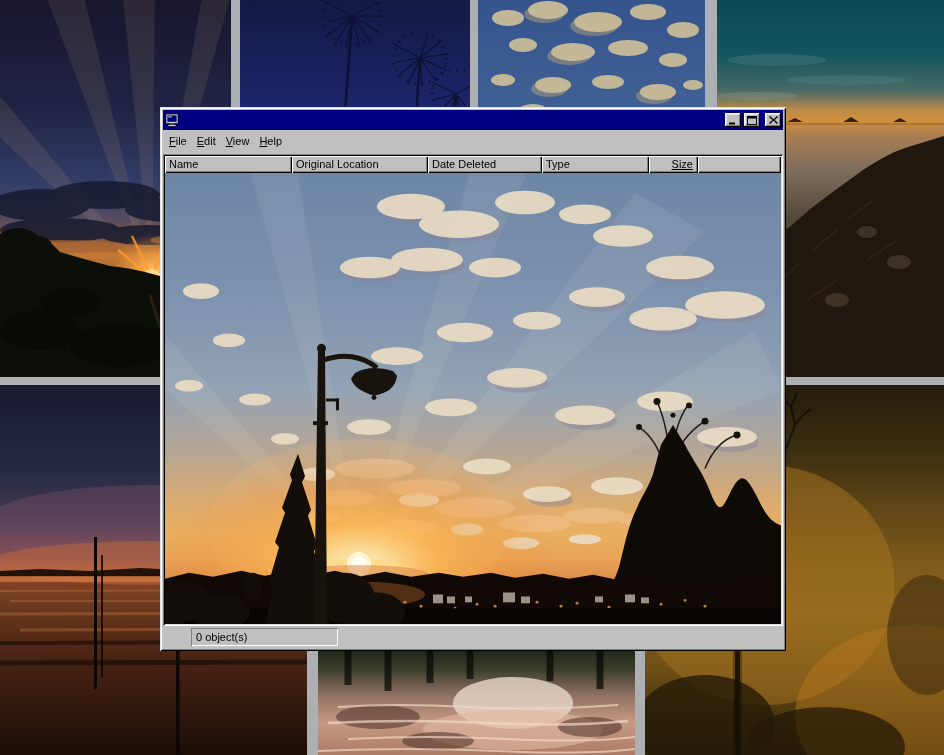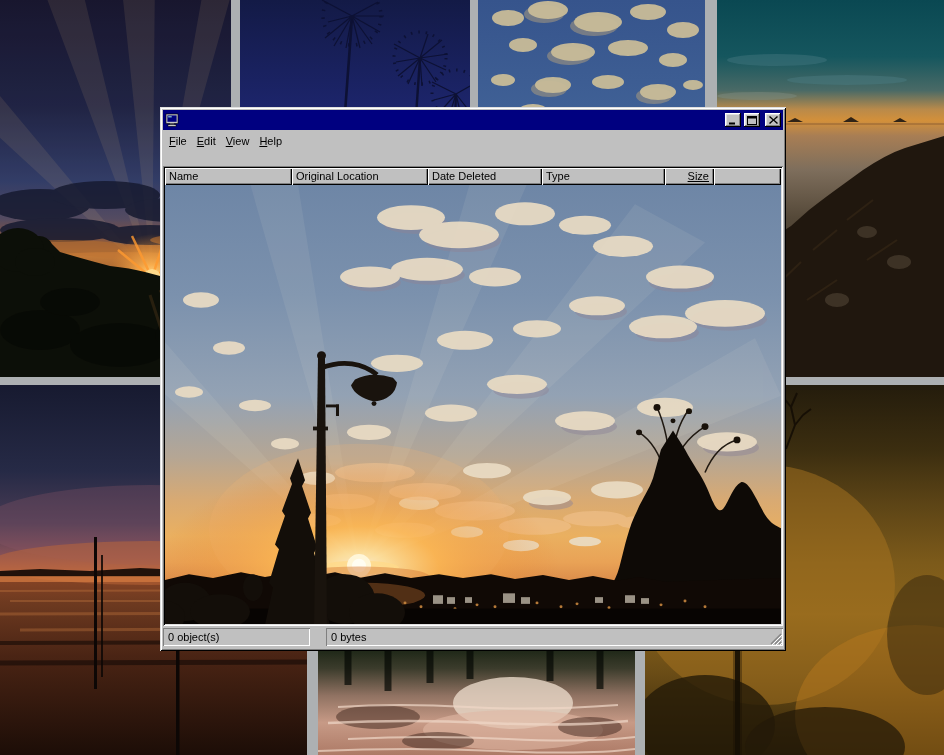--- a/index.html
+++ b/index.html
@@ -19,32 +19,32 @@
   .tbtn{width:16px;height:14px;background:#c0c0c0;flex:0 0 auto;
         box-shadow: inset -1px -1px 0 #000, inset 1px 1px 0 #fff, inset -2px -2px 0 #808080, inset 2px 2px 0 #dfdfdf;
         display:flex;align-items:center;justify-content:center;padding:0;border:0;}
   .tbtn svg{display:block;}
   .tbtn.close{margin-left:2px;}
 
   .menubar{height:19px;display:flex;align-items:center;padding-left:1px;flex:0 0 auto;margin-top:1px;}
   .menu-item{font-size:11px;color:#000;padding:2px 5px;line-height:14px;}
   .menu-item u{text-decoration:underline;}
 
-  .listview{flex:1;margin-top:16px;background:#c0c0c0;
+  .listview{flex:1;margin-top:4px;background:#c0c0c0;
             box-shadow: inset 1px 1px 0 #808080, inset -1px -1px 0 #fff, inset 2px 2px 0 #000, inset -2px -2px 0 #dfdfdf;
             padding:2px;display:flex;flex-direction:column;min-height:0;}
   .header-row{height:17px;display:flex;flex:0 0 auto;background:#c0c0c0;}
   .col-header{box-sizing:border-box;background:#c0c0c0;font-size:11px;color:#000;line-height:15px;
               padding:1px 5px 0 4px;overflow:hidden;white-space:nowrap;
               box-shadow: inset 1px 1px 0 #fff, inset -1px -1px 0 #000, inset -2px -2px 0 #808080;}
   .col-header.right{text-align:right;text-decoration:underline;}
   .photo-area{flex:1;position:relative;min-height:0;background:#6e86a6;}
   .photo-area svg{position:absolute;inset:0;width:100%;height:100%;}
 
-  .statusbar{height:20px;flex:0 0 auto;display:flex;gap:16px;padding-top:2px;}
+  .statusbar{height:20px;flex:0 0 auto;display:flex;gap:3px;padding-top:2px;padding-left:28px;}
   .status-panel{box-sizing:border-box;height:18px;font-size:11px;color:#000;line-height:17px;padding:1px 4px 0 5px;
                 box-shadow: inset 1px 1px 0 #808080, inset -1px -1px 0 #fff;overflow:hidden;white-space:nowrap;}
   .status-panel.p1{width:147px;flex:0 0 auto;}
   .status-panel.p2{flex:1;position:relative;}
   .grip{position:absolute;right:1px;bottom:1px;width:13px;height:13px;}
 </style>
 </head>
 <body>
 
 <div class="stage">
@@ -381,21 +381,21 @@
         <span class="menu-item"><u>E</u>dit</span>
         <span class="menu-item"><u>V</u>iew</span>
         <span class="menu-item"><u>H</u>elp</span>
       </div>
 
     <div class="listview">
       <div class="header-row">
           <div class="col-header" style="width: 127px; box-sizing: border-box;">Name</div>
           <div class="col-header" style="width: 136px; box-sizing: border-box;">Original Location</div>
           <div class="col-header" style="width: 114px; box-sizing: border-box;">Date Deleted</div>
-          <div class="col-header" style="width: 123px; box-sizing: border-box;">Type</div>
+          <div class="col-header" style="width: 107px; box-sizing: border-box;">Type</div>
           <div class="col-header right" style="width: 49px; box-sizing: border-box;">Size</div>
           <div class="col-header" style="flex: 1 1 0%; box-sizing: border-box;"></div>
         </div>
       <div class="photo-area">
         <svg viewBox="0 0 616 458" preserveAspectRatio="none">
           <defs>
             <linearGradient id="sM" x1="0" y1="0" x2="0" y2="1">
               <stop offset="0" stop-color="#6e86a6"></stop>
                 <stop offset=".25" stop-color="#7b91ad"></stop>
               <stop offset=".48" stop-color="#93a2b4"></stop>
@@ -549,28 +549,15 @@
             <path d="M190 203 Q206 194 228 201 L232 206 Q230 223 209 226 Q190 221 186 209 Z"></path>
             <circle cx="209" cy="228" r="2.5"></circle>
           </g>
           <path d="M156 191 C178 182 198 186 212 198" stroke="#19130d" stroke-width="5" fill="none"></path>
         </svg>
       </div>
     </div>
 
     <div class="statusbar">
       <div class="status-panel p1">0 object(s)</div>
-      <div class="status-panel p2">
-        <span>0 bytes</span>
-        <span class="grip">
-          <svg viewBox="0 0 13 13" width="13" height="13">
-            <line x1="12" y1="2" x2="2" y2="12" stroke="#868686" stroke-width="1.5"></line>
-            <line x1="12" y1="6" x2="6" y2="12" stroke="#868686" stroke-width="1.5"></line>
-            <line x1="12" y1="10" x2="10" y2="12" stroke="#868686" stroke-width="1.5"></line>
-            <line x1="13" y1="3" x2="3" y2="13" stroke="#fff" stroke-width="1"></line>
-            <line x1="13" y1="7" x2="7" y2="13" stroke="#fff" stroke-width="1"></line>
-            <line x1="13" y1="11" x2="11" y2="13" stroke="#fff" stroke-width="1"></line>
-          </svg>
-        </span>
-      </div>
     </div>
   </div>
 </div>
 
 </body></html>

